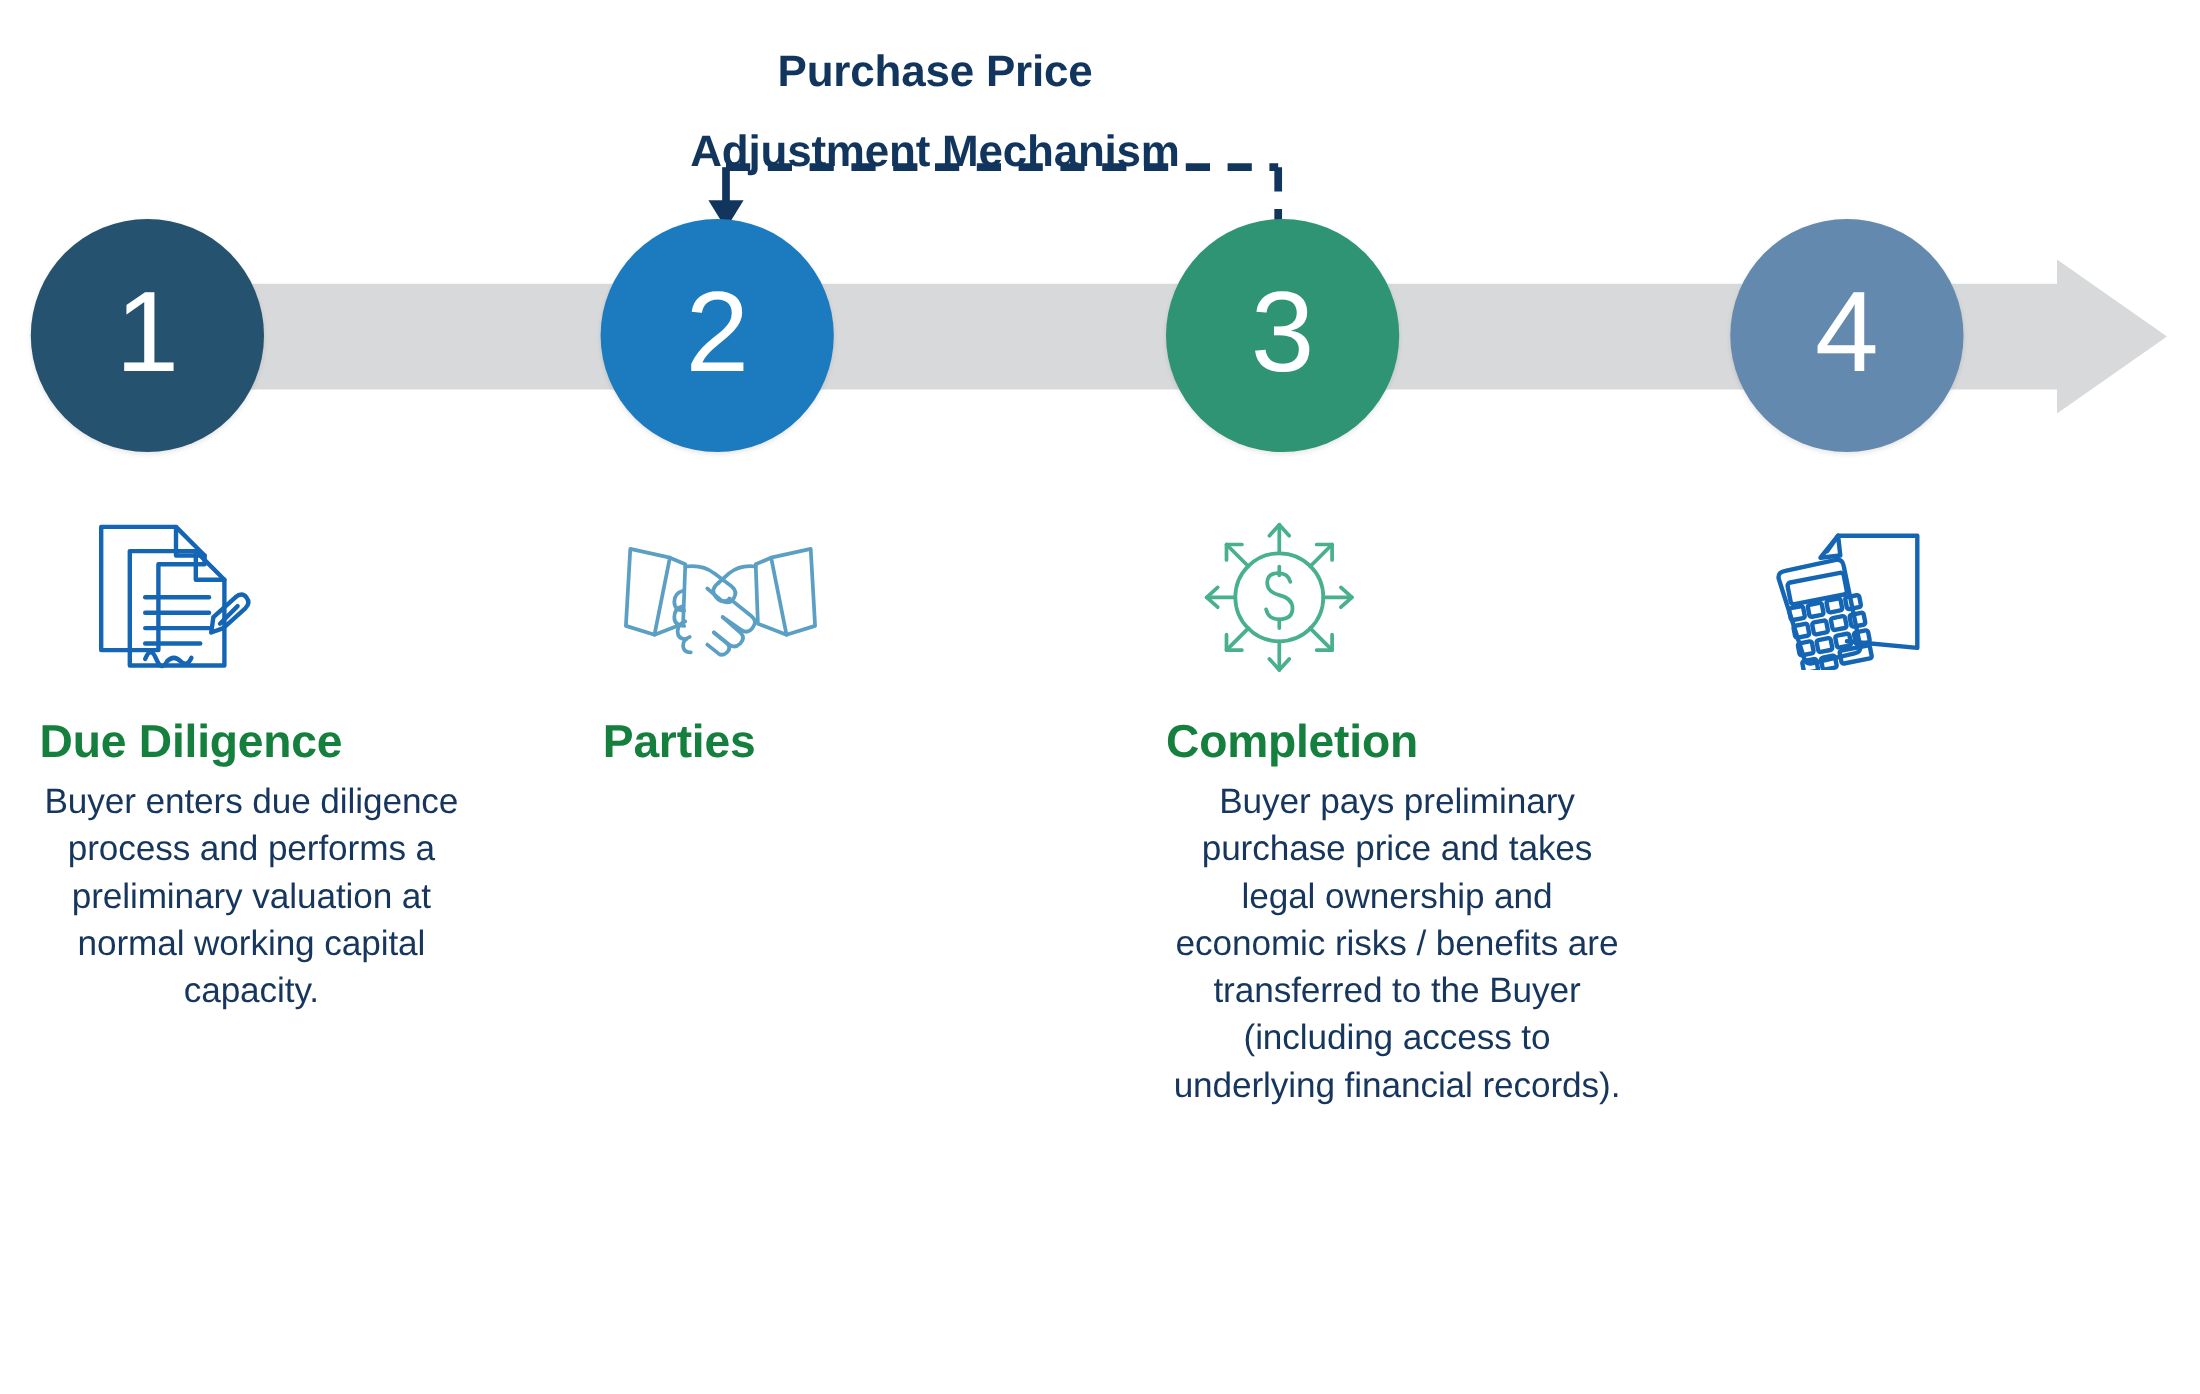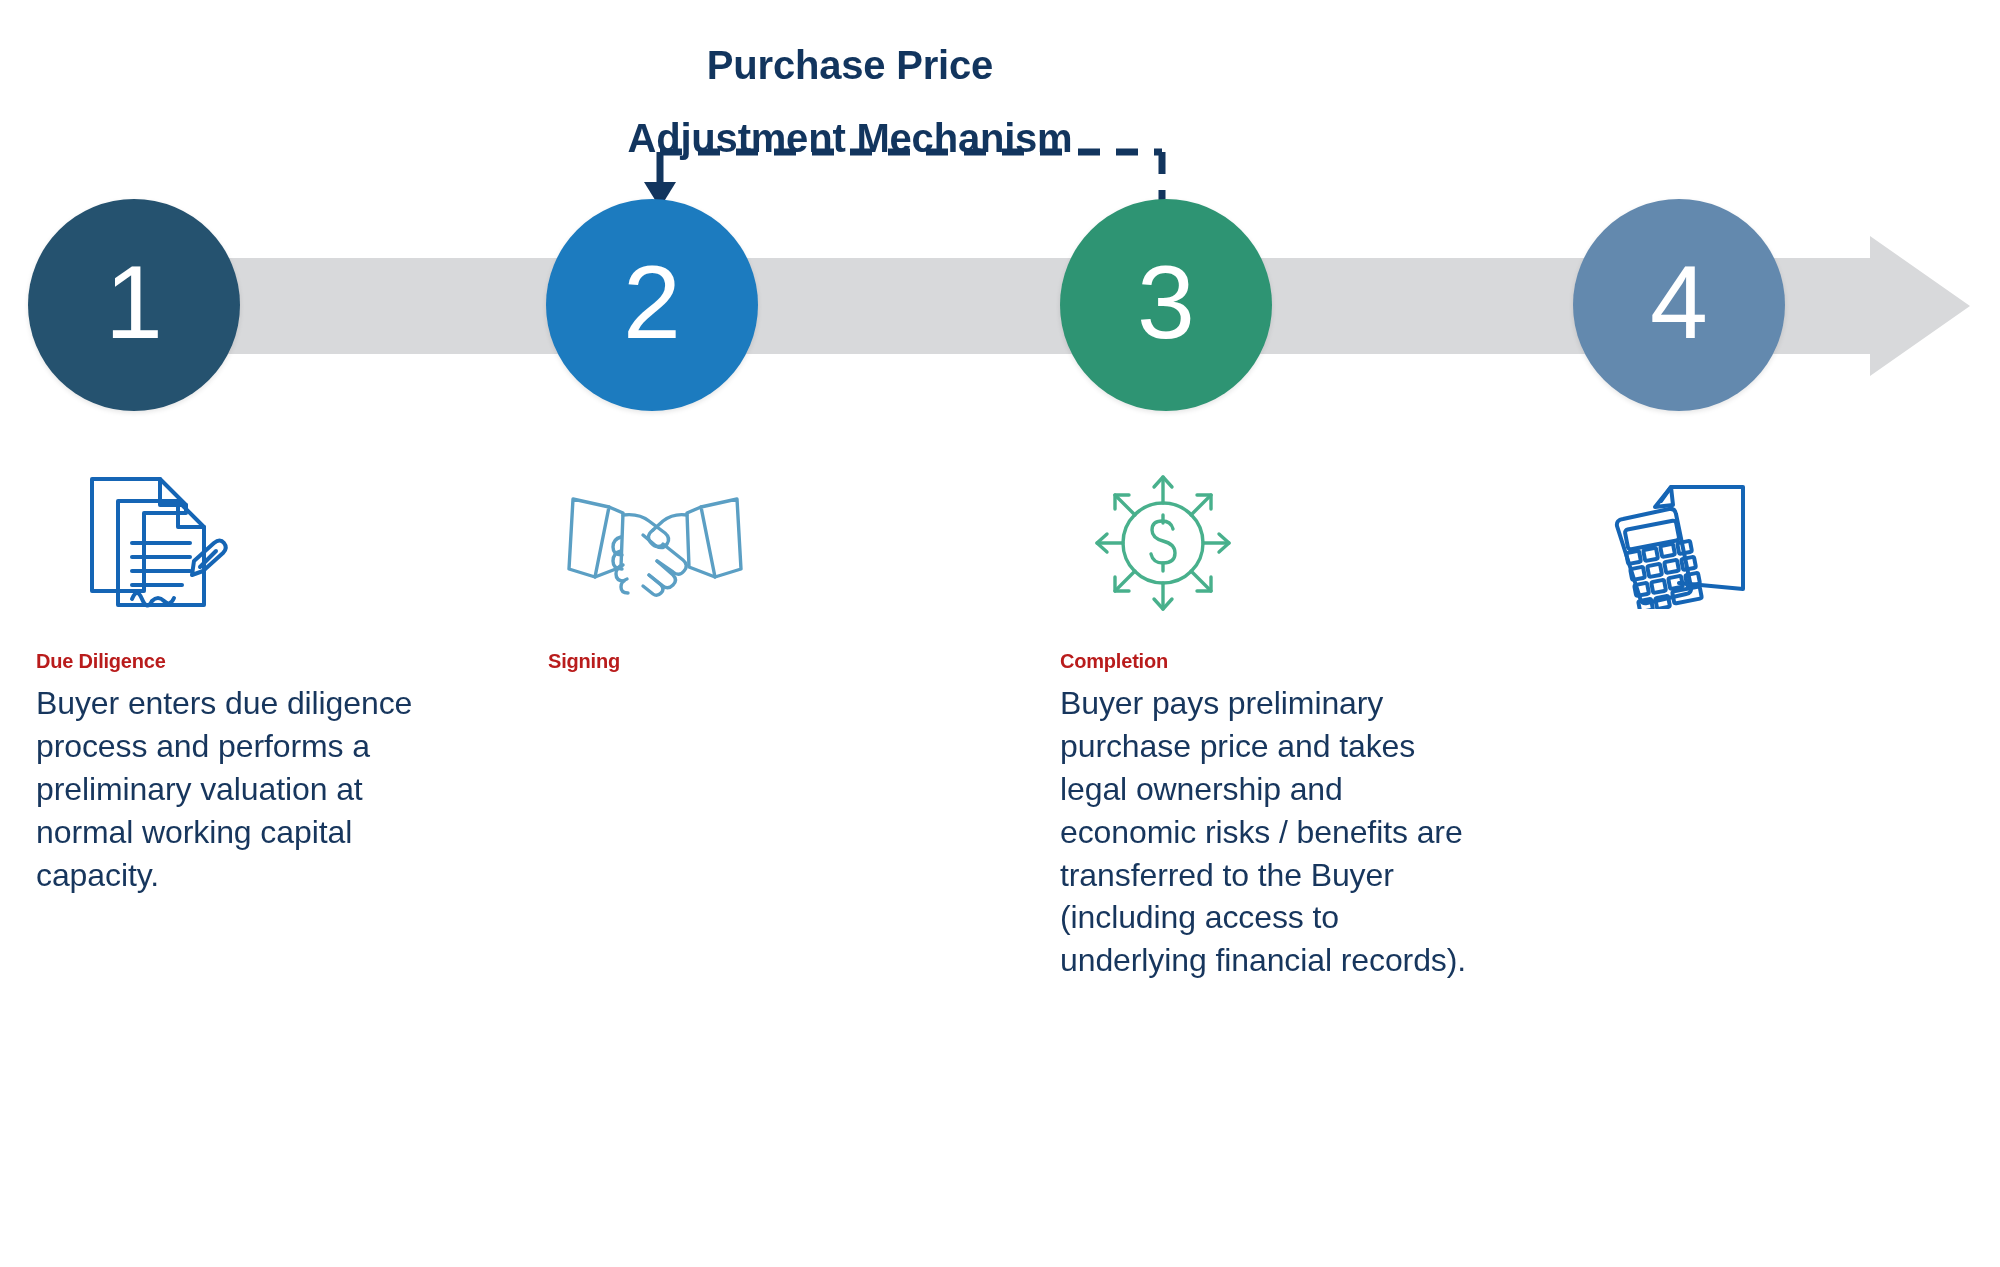--- a/index.html
+++ b/index.html
@@ -101,34 +101,35 @@
     position: absolute;
     top: 650px;
     width: 385px;
   }
   #col-1 { left: 36px; }
   #col-2 { left: 548px; }
   #col-3 { left: 1060px; width: 420px; }
   #col-4 { left: 1572px; width: 410px; }
 
   .col-heading {
-    color: #b91c1c;
-    font-size: 20px;
+    color: #15803d;
+    font-size: 42px;
     font-weight: bold;
     line-height: 1.15;
     margin: 0 0 9px 0;
     letter-spacing: -0.2px;
   }
   .col-body {
     color: #17365D;
     font-size: 32px;
     font-weight: 400;
     line-height: 1.34;
     margin: 0;
     letter-spacing: -0.1px;
+    text-align: center;
   }
 </style>
 </head>
 <body>
 
 <div id="diagram">
 
   <div class="ppa-title">
     <span class="l1">Purchase Price</span>
     <span class="l2">Adjustment Mechanism</span>
@@ -279,21 +280,21 @@
       </g>
     </svg>
   </div>
 
   <div class="col" id="col-1">
     <p class="col-heading">Due Diligence</p>
     <p class="col-body">Buyer enters due diligence process and performs a preliminary valuation at normal working capital capacity.</p>
   </div>
 
   <div class="col" id="col-2">
-    <p class="col-heading">Signing</p>
+    <p class="col-heading">Parties</p>
   </div>
 
   <div class="col" id="col-3">
     <p class="col-heading">Completion</p>
     <p class="col-body">Buyer pays preliminary purchase price and takes legal ownership and economic risks / benefits are transferred to the Buyer (including access to underlying financial records).</p>
   </div>
 
 
 </div>
 

